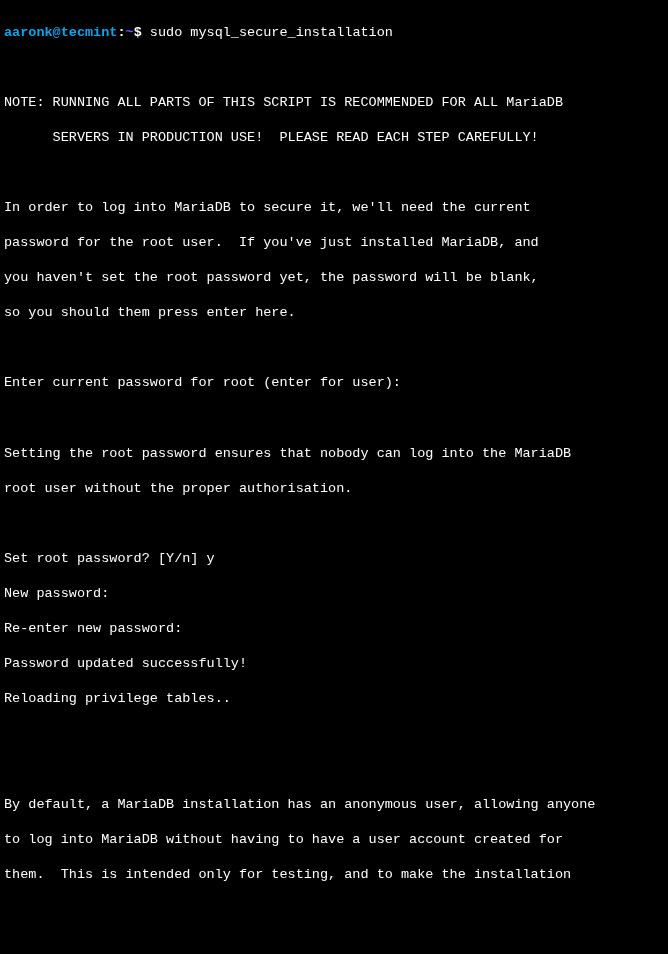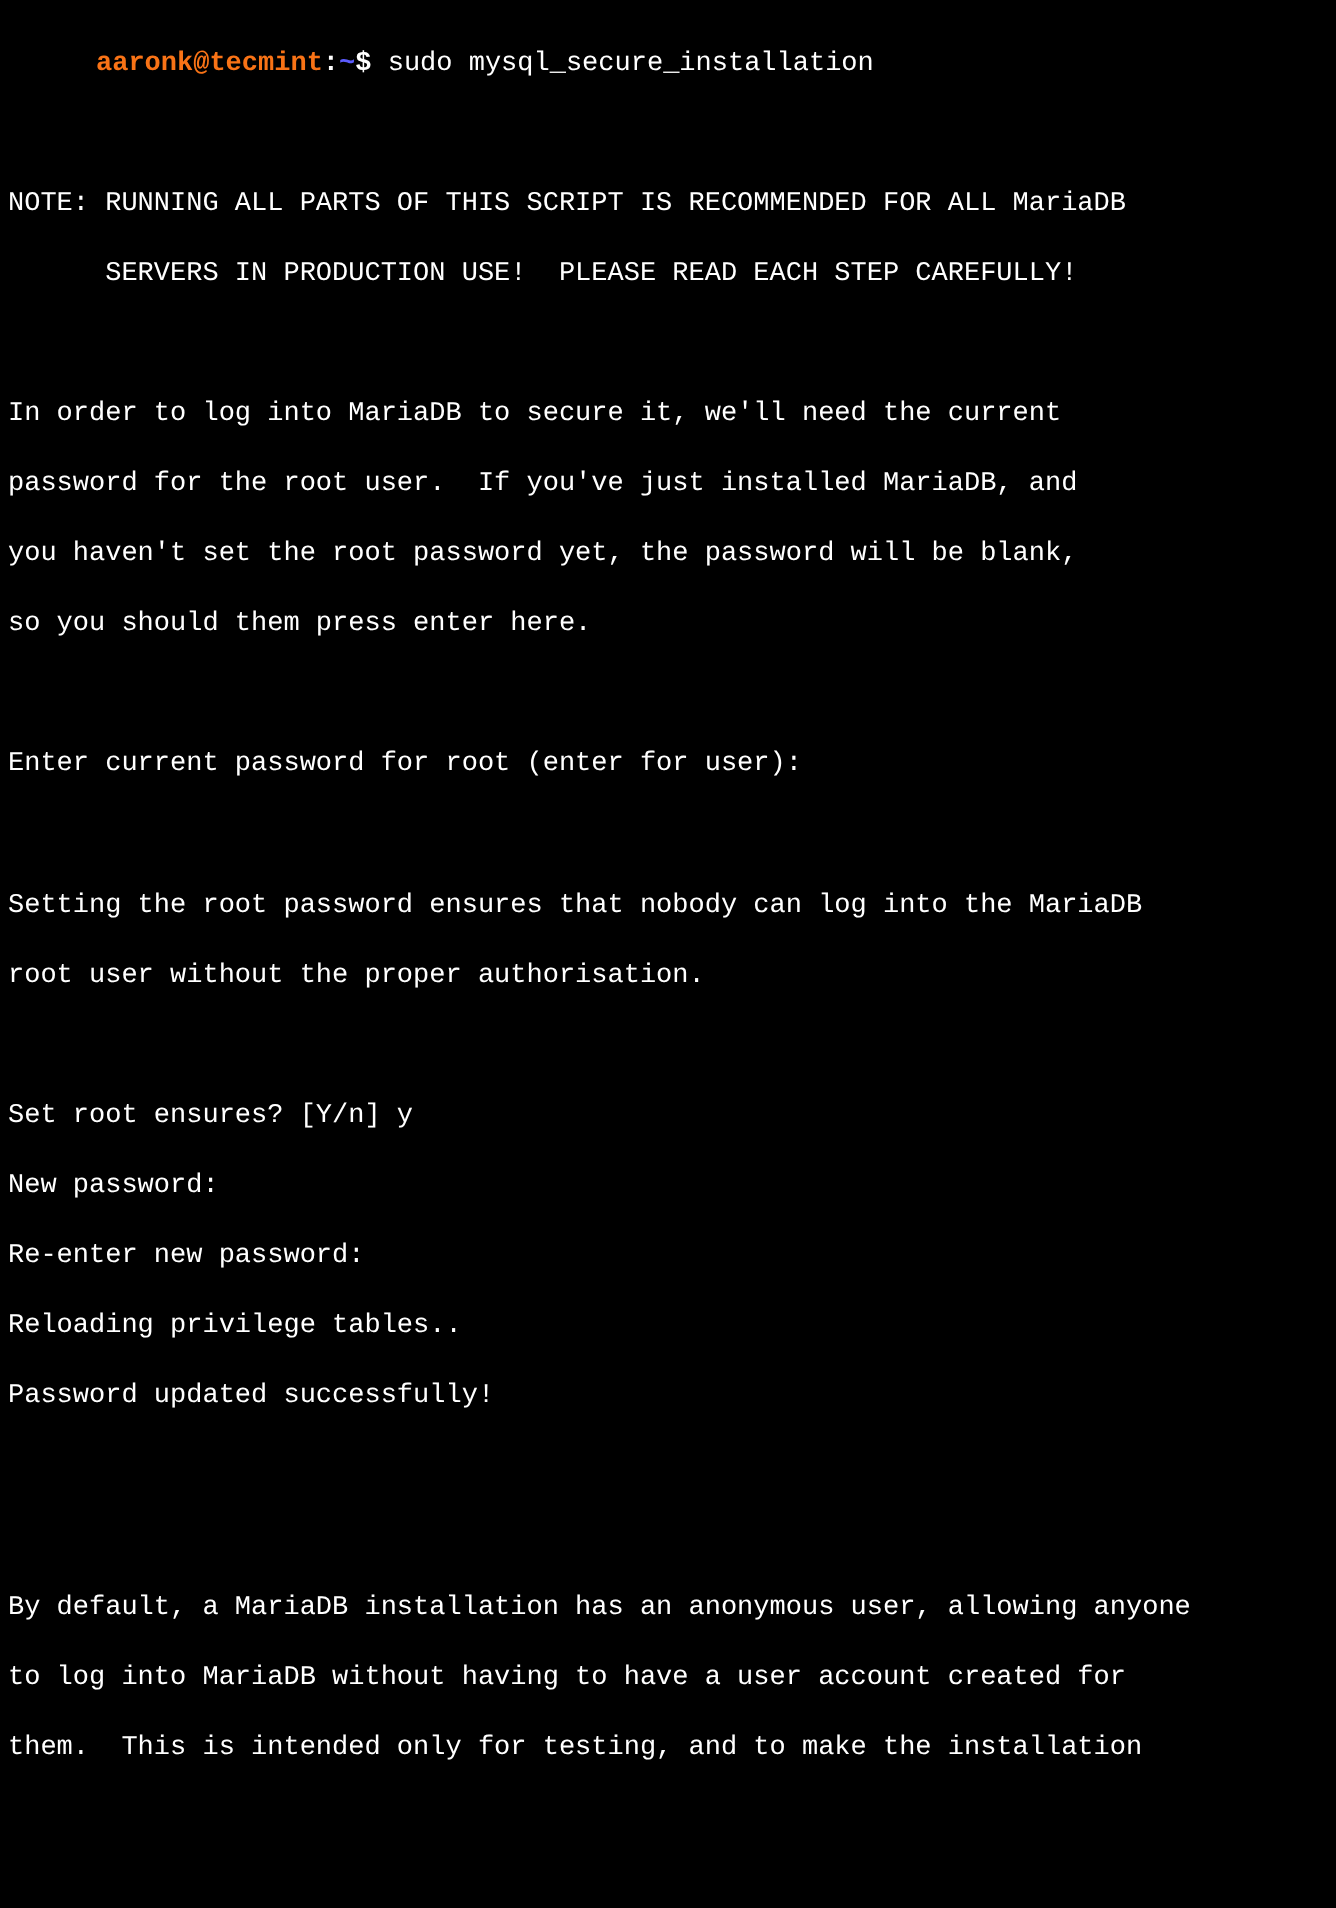--- a/index.html
+++ b/index.html
@@ -15,23 +15,22 @@
       line-height: 1.3;
       padding: 6px 4px;
       width: 668px;
       height: 954px;
       overflow: hidden;
     }
     .terminal {
       white-space: pre-wrap;
     }
     .prompt-user {
-      color: #f97316;
+      color: #0ea5e9;
       font-weight: bold;
-      margin-left: 44px;
     }
     .prompt-sep {
       color: #ffffff;
       font-weight: bold;
     }
     .prompt-path {
       color: #5c5cff;
       font-weight: bold;
     }
     .line {
@@ -50,25 +49,25 @@
 <span class="line">In order to log into MariaDB to secure it, we'll need the current</span>
 <span class="line">password for the root user.  If you've just installed MariaDB, and</span>
 <span class="line">you haven't set the root password yet, the password will be blank,</span>
 <span class="line">so you should them press enter here.</span>
 <span class="line"> </span>
 <span class="line">Enter current password for root (enter for user):</span>
 <span class="line"> </span>
 <span class="line">Setting the root password ensures that nobody can log into the MariaDB</span>
 <span class="line">root user without the proper authorisation.</span>
 <span class="line"> </span>
-<span class="line">Set root ensures? [Y/n] y</span>
+<span class="line">Set root password? [Y/n] y</span>
 <span class="line">New password:</span>
 <span class="line">Re-enter new password:</span>
+<span class="line">Password updated successfully!</span>
 <span class="line">Reloading privilege tables..</span>
-<span class="line">Password updated successfully!</span>
 <span class="line"> </span>
 <span class="line"> </span>
 <span class="line">By default, a MariaDB installation has an anonymous user, allowing anyone</span>
 <span class="line">to log into MariaDB without having to have a user account created for</span>
 <span class="line">them.  This is intended only for testing, and to make the installation</span>
 
 
 
 
 

